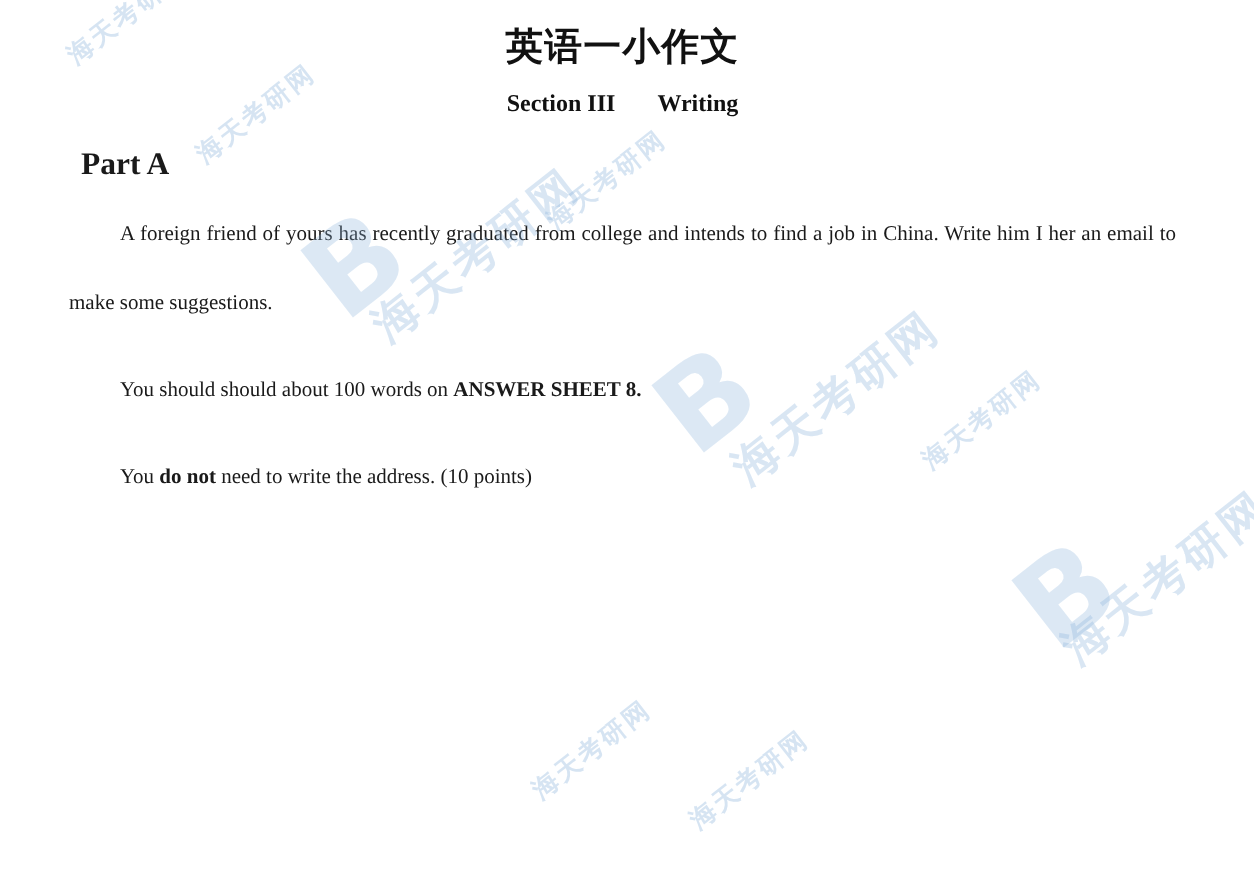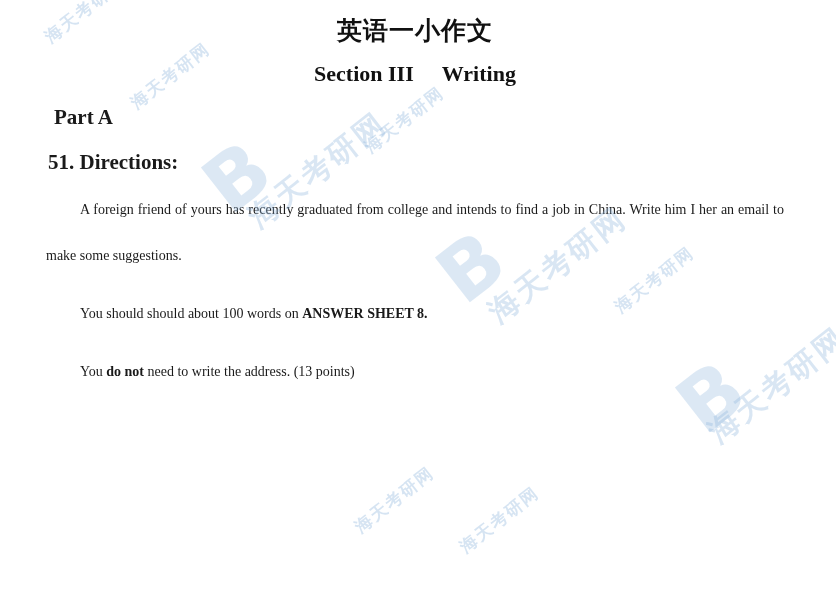--- a/index.html
+++ b/index.html
@@ -31,21 +31,21 @@
     font-weight: bold;
     font-size: 25px;
     letter-spacing: 1px;
     margin: 6px 0 0 0;
     color: #111;
   }
 
   .section-heading {
     text-align: center;
     font-weight: bold;
-    font-size: 22px;
+    font-size: 16px;
     margin: 14px 0 0 0;
     color: #111;
   }
   .section-heading .gap {
     display: inline-block;
     width: 28px;
   }
 
   .part-label {
     font-weight: bold;
@@ -115,31 +115,30 @@
 <div class="page">
 
   <div class="doc-title">英语一小作文</div>
 
   <div class="section-heading">
     <span>Section III</span><span class="gap"></span><span>Writing</span>
   </div>
 
   <div class="part-label">Part A</div>
 
-  <div class="directions-label">51. Directions:</div>
 
   <div class="para indent just">A foreign friend of yours has recently graduated from college and intends to find a job in China. Write him I her an email to make some suggestions.</div>
 
   <div class="para indent">
     <span>You should should about 100 words on </span><b>ANSWER SHEET 8.</b>
   </div>
 
 
   <div class="para indent">
-    <span>You </span><b>do not</b><span> need to write the address. (13 points)</span>
+    <span>You </span><b>do not</b><span> need to write the address. (10 points)</span>
   </div>
 
 </div>
 
 <div class="wm-layer">
     <div class="wm wm-small" style="left: 40px; top: 30px; transform: rotate(-38deg); color: rgb(143, 182, 221);">海天考研网</div>
     <div class="wm wm-small" style="left: 126px; top: 96px; transform: rotate(-38deg); color: rgb(143, 182, 221);">海天考研网</div>
     <div class="wm wm-small" style="left: 360px; top: 140px; transform: rotate(-38deg); color: rgb(143, 182, 221);">海天考研网</div>
     <div class="wm wm-small" style="left: 610px; top: 300px; transform: rotate(-38deg); color: rgb(143, 182, 221);">海天考研网</div>
     <div class="wm wm-small" style="left: 350px; top: 520px; transform: rotate(-38deg); color: rgb(143, 182, 221);">海天考研网</div>

